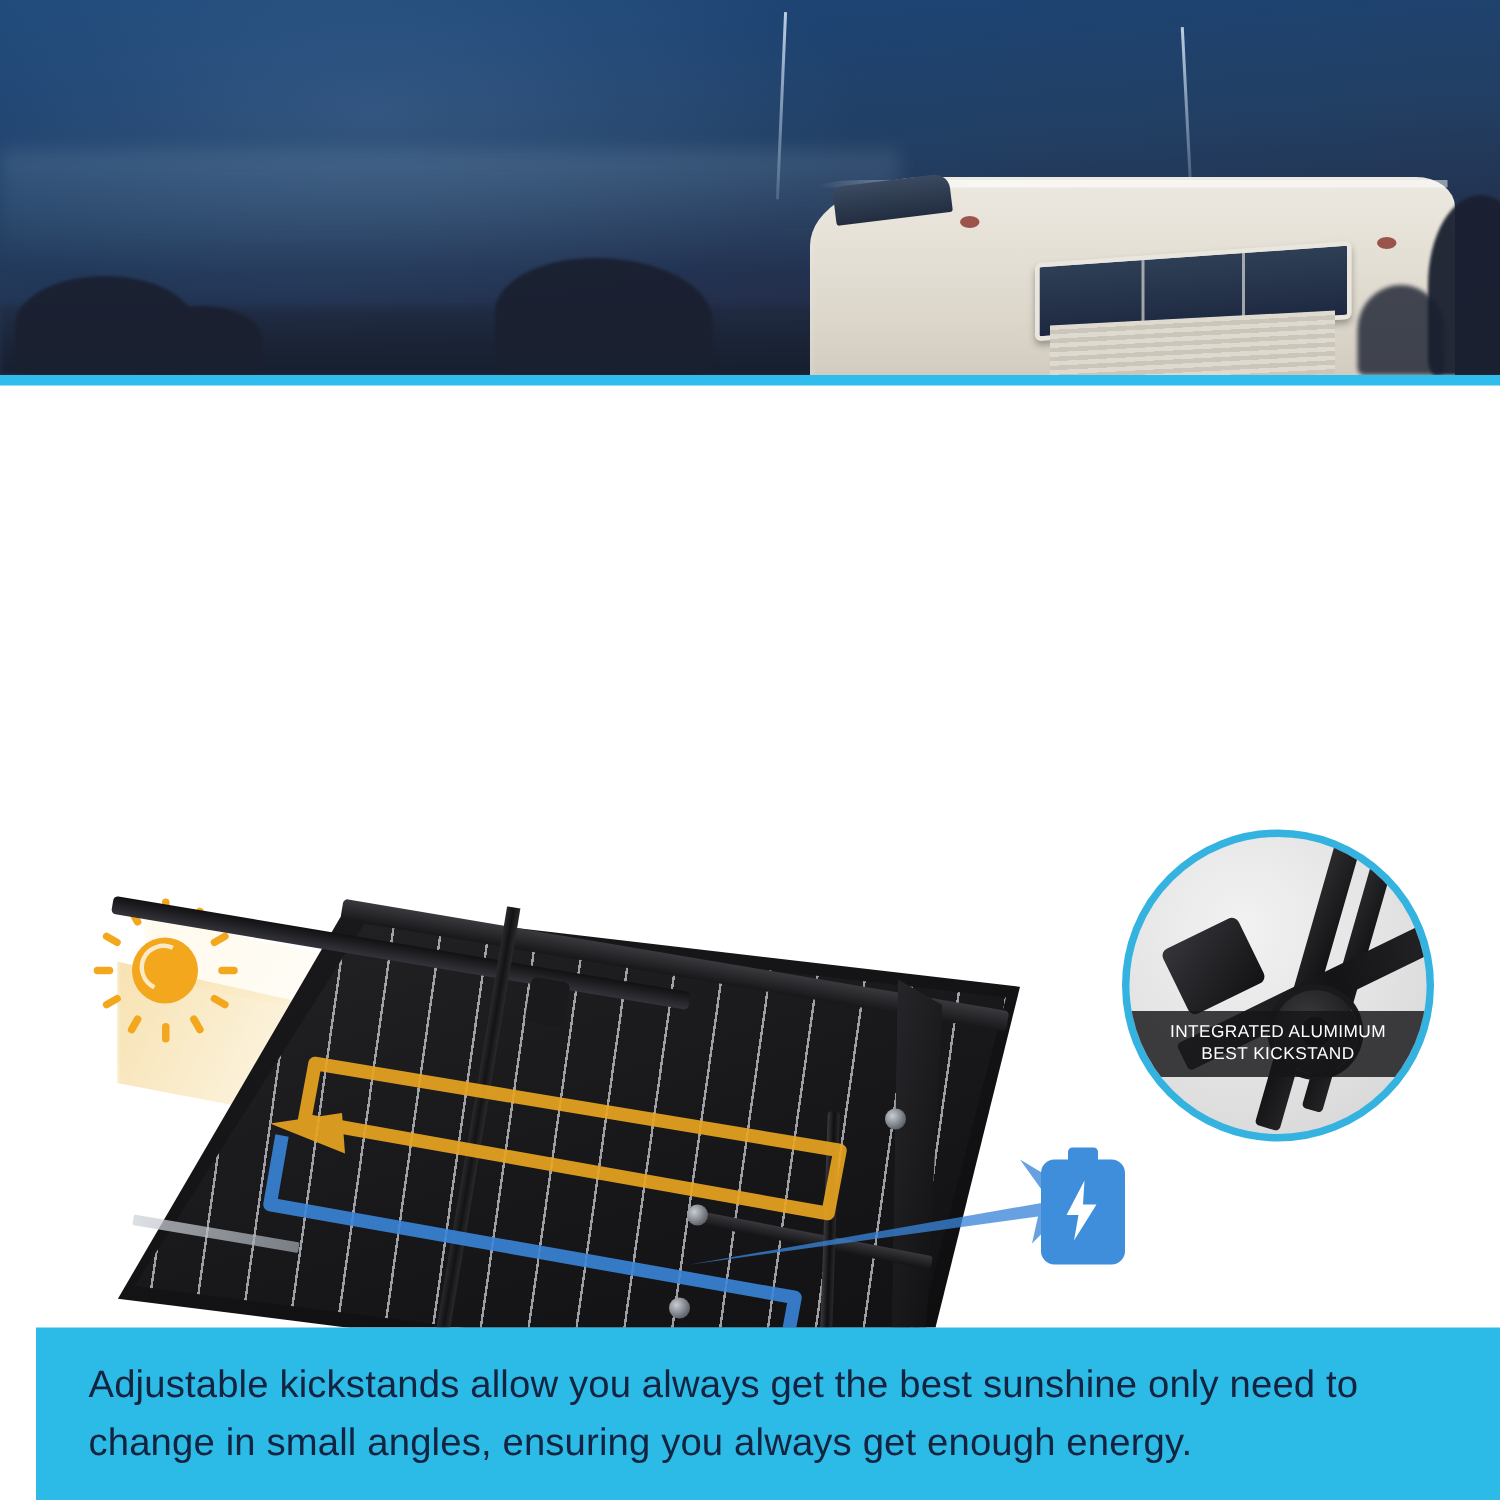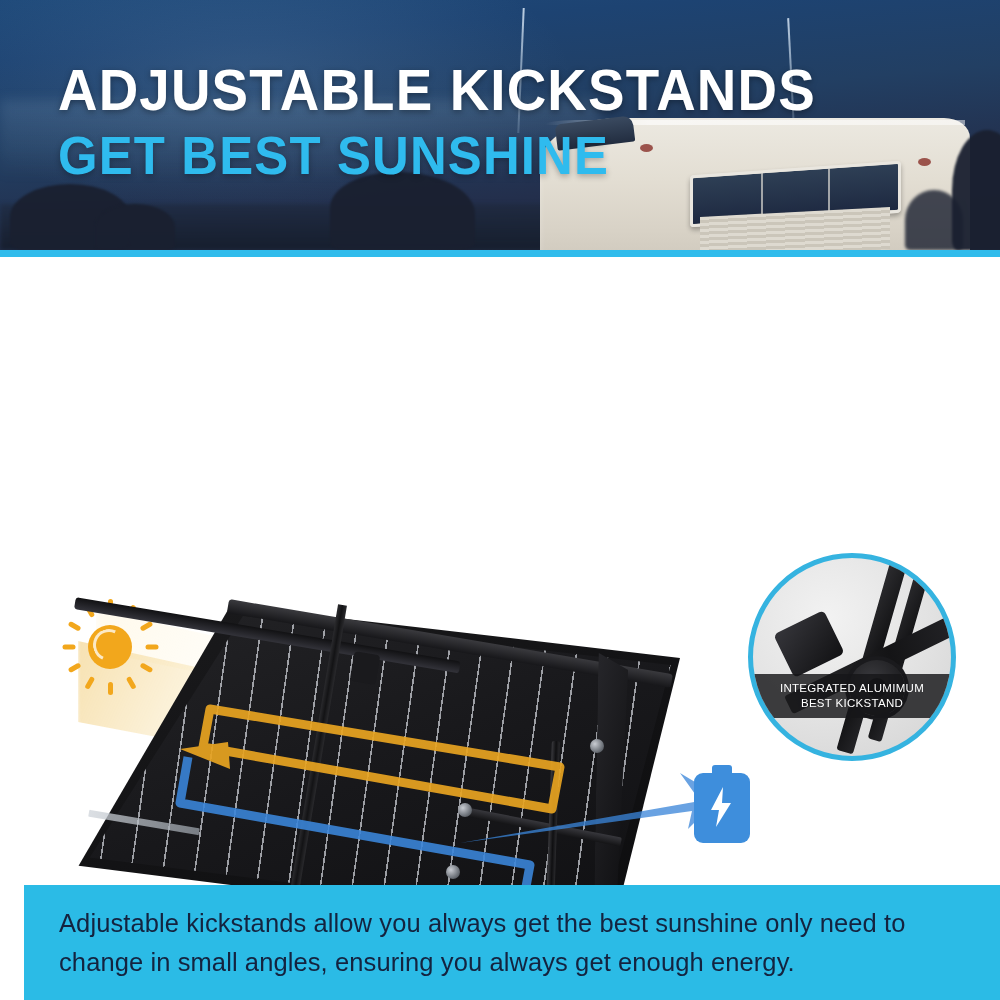--- a/index.html
+++ b/index.html
@@ -504,24 +504,20 @@
     <div class="rv-awning"></div>
     <div class="rv-window"></div>
     <div class="rv-light a"></div>
     <div class="rv-light b"></div>
     <div class="tree t1"></div>
     <div class="tree t2"></div>
     <div class="tree t3"></div>
     <div class="tree t5"></div>
     <div class="tree t4"></div>
 
-    <div class="header-text">
-      <div class="title-main">ADJUSTABLE KICKSTANDS</div>
-      <div class="title-sub">GET BEST SUNSHINE</div>
-    </div>
   </div>
   <div class="divider"></div>
 
   <div class="main">
 
     <div class="beam2"></div>
     <div class="beam"></div>
 
     <div class="sun">
       <div class="ray" style="transform:rotate(0deg)"></div>

